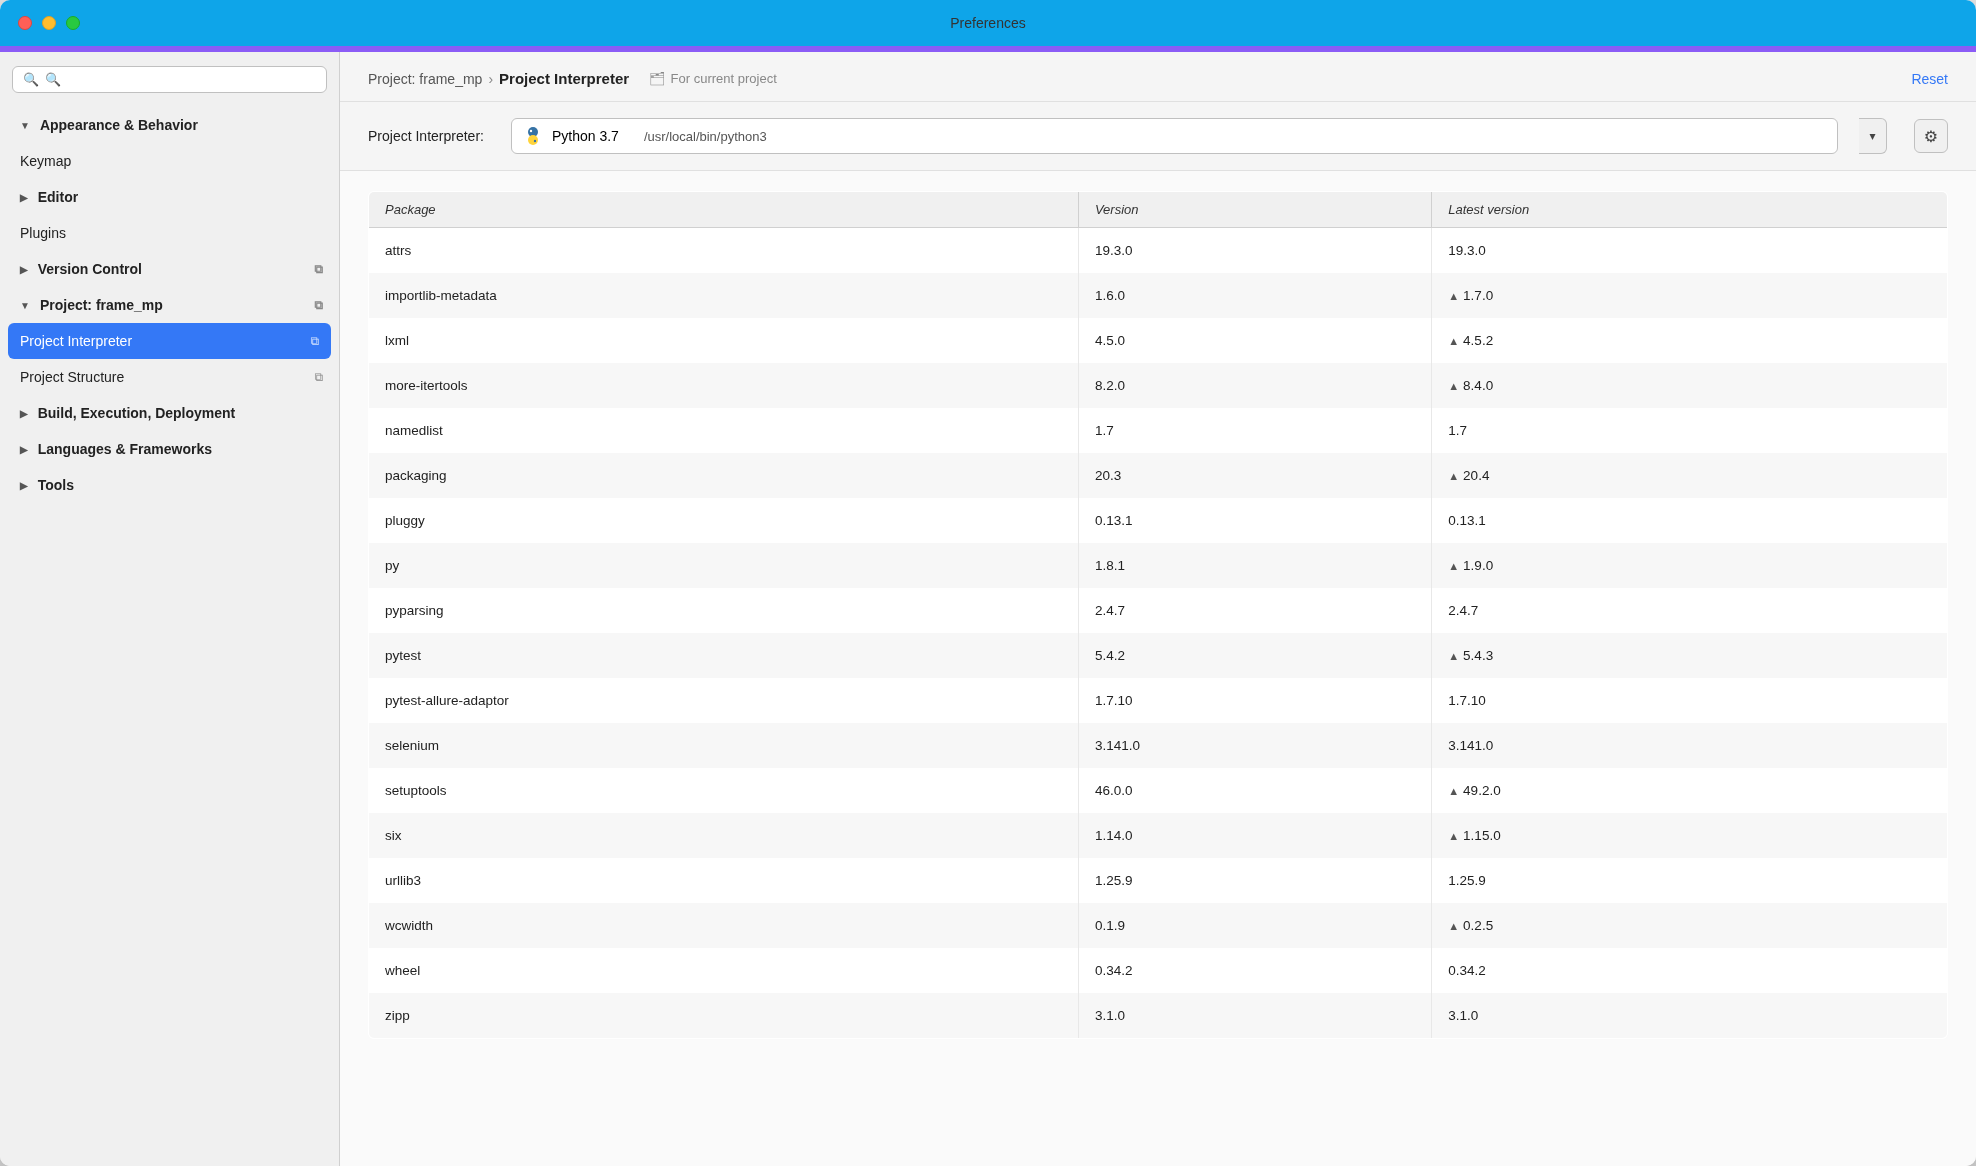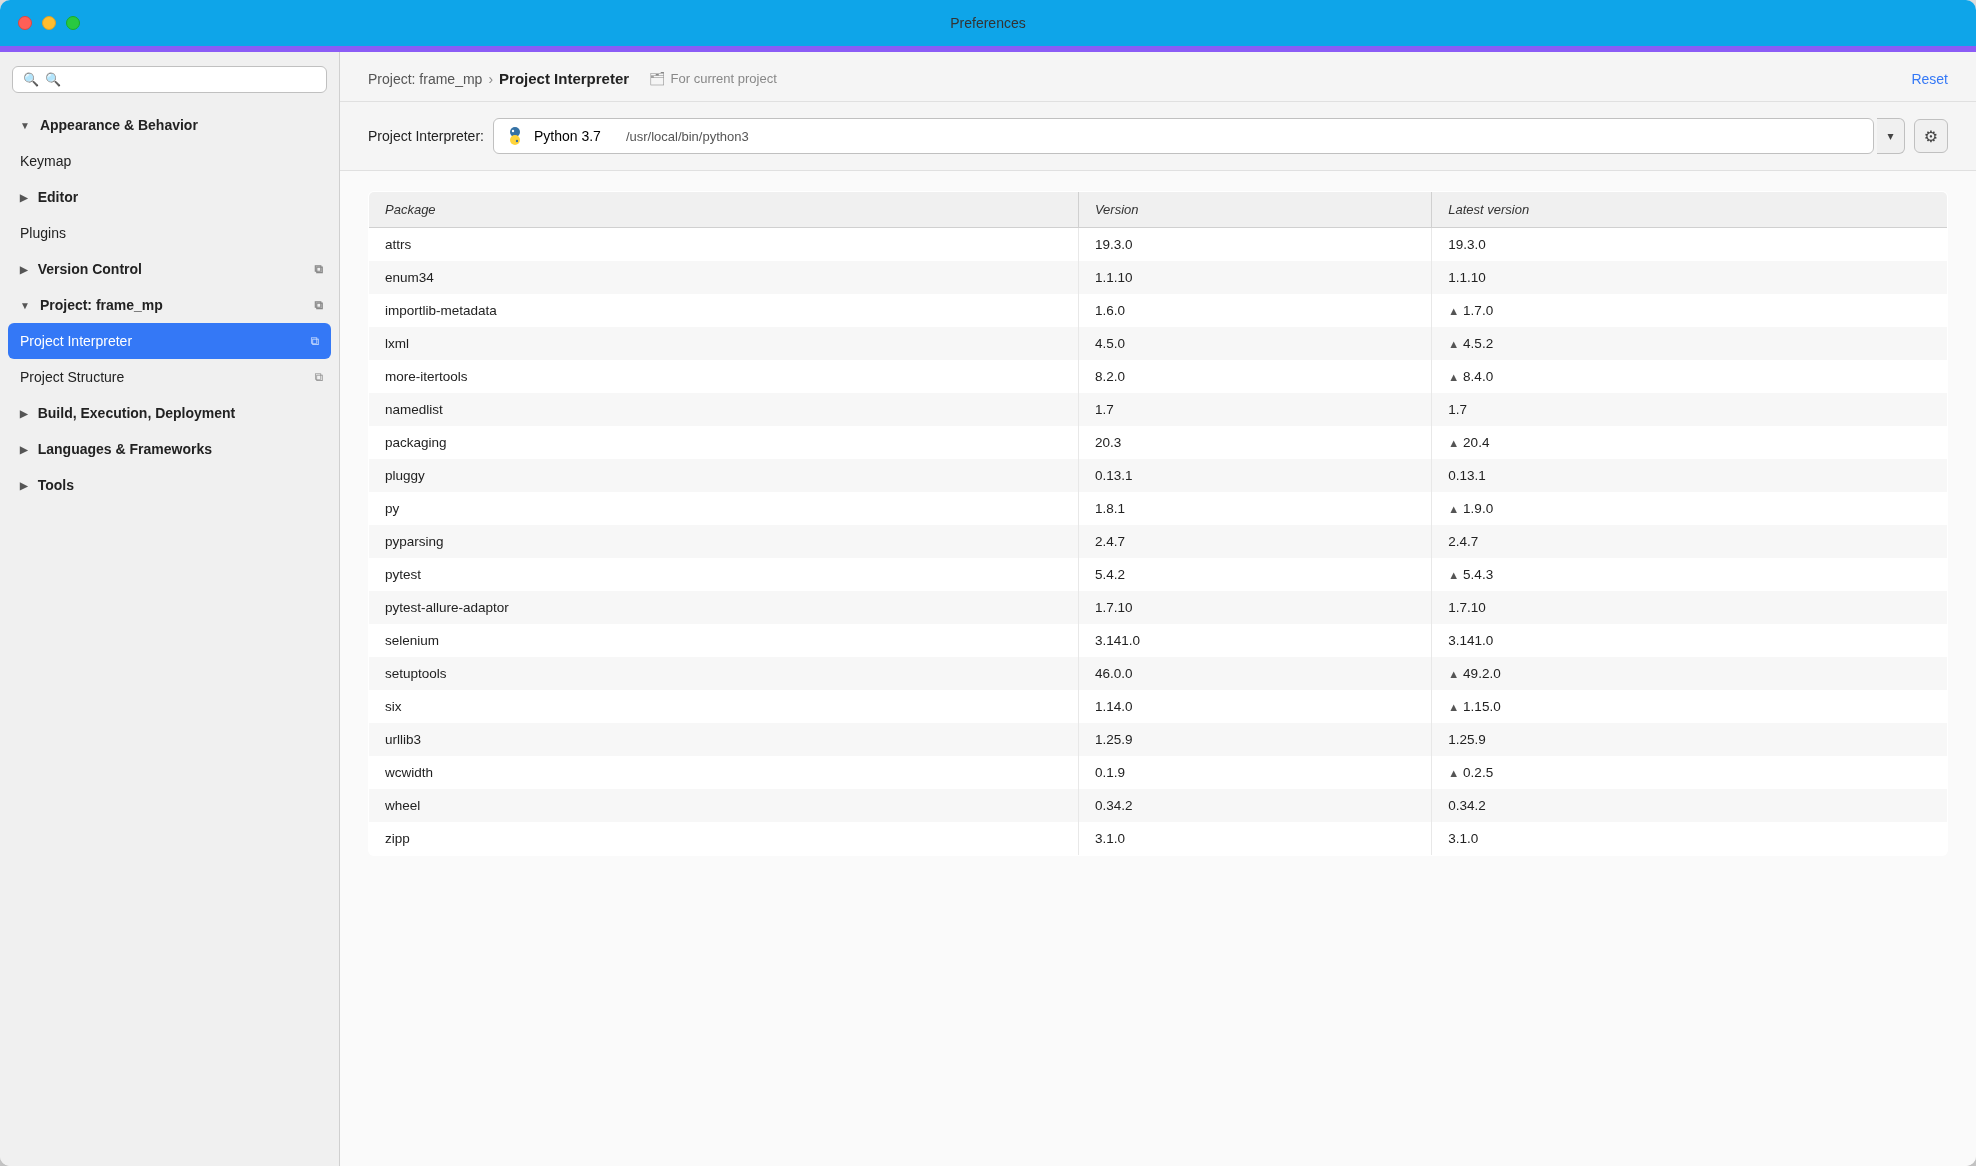--- a/index.html
+++ b/index.html
@@ -164,21 +164,21 @@
       color: #3478f6;
       font-size: 14px;
       cursor: pointer;
       font-weight: 500;
     }
 
     .interpreter-row {
       padding: 16px 28px;
       display: flex;
       align-items: center;
-      gap: 9px;
+      gap: 27px;
       border-bottom: 1px solid #e0e0e0;
       background: #f5f5f5;
       flex-shrink: 0;
     }
     .interpreter-label {
       font-size: 14px;
       color: #222;
       white-space: nowrap;
     }
     .interpreter-select {
@@ -256,21 +256,21 @@
       padding: 10px 16px;
       font-weight: 500;
       font-size: 13px;
       color: #333;
       border-bottom: 1px solid #d0d0d0;
     }
     th:not(:last-child) {
       border-right: 1px solid #d0d0d0;
     }
     td {
-      padding: 9px 16px;
+      padding: 15px 16px;
       font-size: 13.5px;
       color: #222;
     }
     td:not(:last-child) {
       border-right: 1px solid #e8e8e8;
     }
     tr:not(thead tr):nth-child(even) {
       background: #f7f7f7;
     }
   </style>
@@ -393,25 +393,20 @@
               <th>Latest version</th>
             </tr>
           </thead>
           <tbody id="table-body">
           <tr>
                 <td>attrs</td>
                 <td>19.3.0</td>
                 <td>19.3.0</td>
               </tr>
               <tr>
-                <td>enum34</td>
-                <td>1.1.10</td>
-                <td>1.1.10</td>
-              </tr>
-              <tr>
                 <td>importlib-metadata</td>
                 <td>1.6.0</td>
                 <td><span style="color:#555;margin-right:4px;font-size:11px;">▲</span><span>1.7.0</span></td>
               </tr>
               <tr>
                 <td>lxml</td>
                 <td>4.5.0</td>
                 <td><span style="color:#555;margin-right:4px;font-size:11px;">▲</span><span>4.5.2</span></td>
               </tr>
               <tr>

